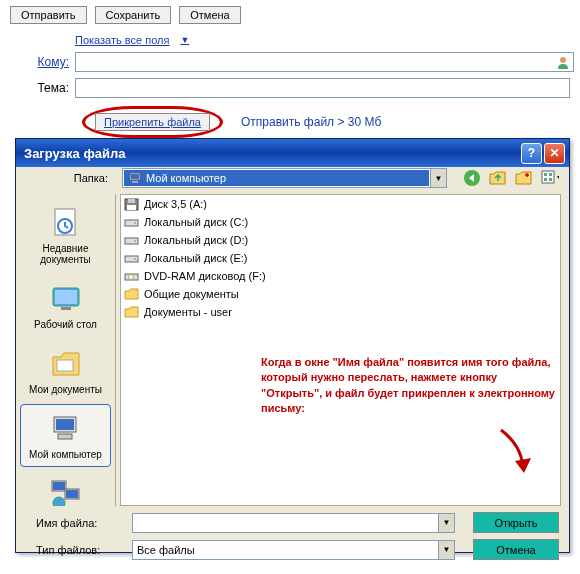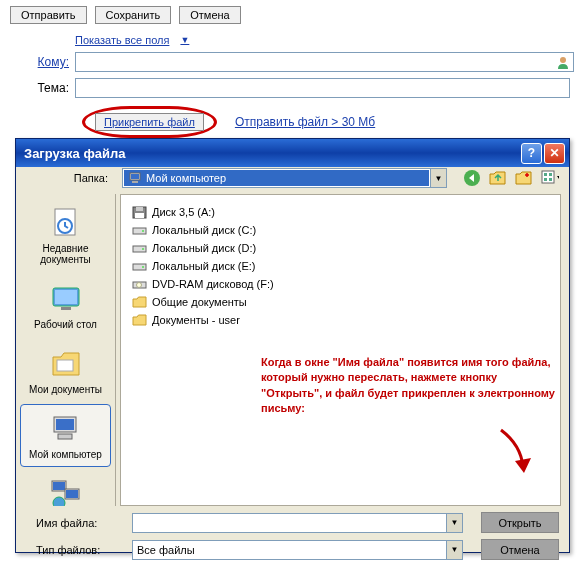--- a/index.html
+++ b/index.html
@@ -16,21 +16,21 @@
 .form-row { display: flex; align-items: center; margin-top: 6px; justify-content: space-between; }
 .form-label { width: 65px; text-align: right; padding-right: 6px; color: #1a3fad; text-decoration: underline; font-size: 12px; cursor: pointer; }
 .form-label.plain { color: #000; text-decoration: none; cursor: default; }
 .form-input { flex: 1; height: 20px; border: 1px solid #7f9db9; background: #fff; padding: 0 3px; font-size: 11px; }
 .person-icon { width: 14px; height: 14px; margin-left: -18px; }
 
 
 .attach-row { margin-top: 8px; margin-left: 72px; display: flex; align-items: center; gap: 18px; }
 .attach-btn-wrap { border: 3px solid #cc0000; border-radius: 50%/70%; padding: 4px 10px; }
 .attach-btn { border: 1px solid #888; background: #f0f0f0; padding: 2px 8px; color: #1a3fad; text-decoration: underline; font-size: 11px; cursor: pointer; }
-.big-link { color: #1a3fad; text-decoration: underline; font-size: 12px; cursor: pointer; }
+.big-link { color: #1a3fad; font-size: 12px; cursor: pointer; }
 
 
 .dialog { position: absolute; left: 15px; top: 138px; width: 555px; height: 415px; border: 1px solid #0a246a; background: #ece9d8; box-shadow: 2px 2px 4px rgba(0,0,0,0.3); }
 .titlebar { height: 28px; background: linear-gradient(to bottom, #2a6cd6, #0e3fa7 50%, #2a6cd6); display: flex; align-items: center; padding: 0 4px 0 8px; color: #fff; font-weight: bold; font-size: 13px; }
 .titlebar .title { flex: 1; }
 .tb-btn { width: 21px; height: 21px; margin-left: 2px; border: 1px solid #fff; border-radius: 3px; display: flex; align-items: center; justify-content: center; font-weight: bold; font-size: 12px; cursor: pointer; }
 .tb-help { background: linear-gradient(#6fa0e8,#2a6cd6); color: #fff; }
 .tb-close { background: linear-gradient(#f07860,#d03010); color: #fff; }
 
 
@@ -43,35 +43,35 @@
 .tool-ico { width: 18px; height: 18px; display: flex; align-items: center; justify-content: center; font-size: 14px; }
 
 
 .dialog-body { display: flex; height: 312px; }
 .sidebar { width: 100px; background: #ece9d8; border-right: 1px solid #aca899; padding: 4px; display: flex; flex-direction: column; gap: 2px; overflow: hidden; }
 .side-item { display: flex; flex-direction: column; align-items: center; padding: 6px 2px; cursor: pointer; border: 1px solid transparent; border-radius: 4px; }
 .side-item.selected { border: 1px solid #316ac5; background: #f4f3ee; }
 .side-ico { width: 36px; height: 36px; display: flex; align-items: center; justify-content: center; font-size: 28px; }
 .side-item span { font-size: 10px; text-align: center; line-height: 1.1; margin-top: 2px; }
 
-.file-list { flex: 1; background: #fff; border: 1px solid #aca899; margin: 0 8px 0 4px; padding: 8px; overflow: auto; position: relative; }
+.file-list { flex: 1; background: #fff; border: 1px solid #aca899; margin: 0 8px 0 4px; padding: 0; overflow: auto; position: relative; }
 .file-item { display: flex; align-items: center; gap: 5px; padding: 1px 2px; font-size: 11px; cursor: pointer; }
 .fi-ico { width: 16px; height: 16px; display: flex; align-items: center; justify-content: center; font-size: 13px; }
 
 
 .annotation { position: absolute; left: 140px; top: 160px; width: 300px; color: #c00000; font-size: 11px; font-weight: bold; line-height: 1.4; }
 .arrow-svg { position: absolute; left: 370px; top: 230px; }
 
 
 .bottom-bar { padding: 6px 10px; }
 .bottom-row { display: flex; align-items: center; margin-bottom: 6px; gap: 18px; }
 .bottom-label { width: 88px; text-align: left; padding-left: 10px; font-size: 11px; }
 .bottom-combo { flex: 1; height: 20px; border: 1px solid #7f9db9; background: #fff; display: flex; align-items: center; }
 .bottom-combo .val { flex: 1; padding: 0 4px; font-size: 11px; }
-.btn-dlg { width: 78px; height: 21px; border: 1px solid #888; background: #a3a3a3; font-size: 11px; cursor: pointer; }
+.btn-dlg { width: 86px; height: 21px; border: 1px solid #888; background: #14b8a6; font-size: 11px; cursor: pointer; }
 
 
 svg { display: block; }
 </style>
 </head>
 <body>
 
 <div class="mail-toolbar">
   <button class="btn-std">Отправить</button>
   <button class="btn-std">Сохранить</button>
@@ -92,21 +92,21 @@
           <path d="M2 14 Q2 9 7 9 Q12 9 12 14 Z" fill="#4a6"></path>
         </svg>
     </span>
   </div>
   <div class="form-row">
     <span class="form-label plain">Тема:</span>
     <input class="form-input" value="" style="">
   </div>
   <div class="attach-row">
     <span class="attach-btn-wrap">
-      <button class="attach-btn">Прикрепить файл</button>
+      <button class="attach-btn">Прикрепить файла</button>
     </span>
     <a class="big-link">Отправить файл &gt; 30 Мб</a>
   </div>
 </div>
 
 <div class="dialog">
   <div class="titlebar">
     <span class="title">Загрузка файла</span>
     <div class="tb-btn tb-help">?</div>
     <div class="tb-btn tb-close">✕</div>

